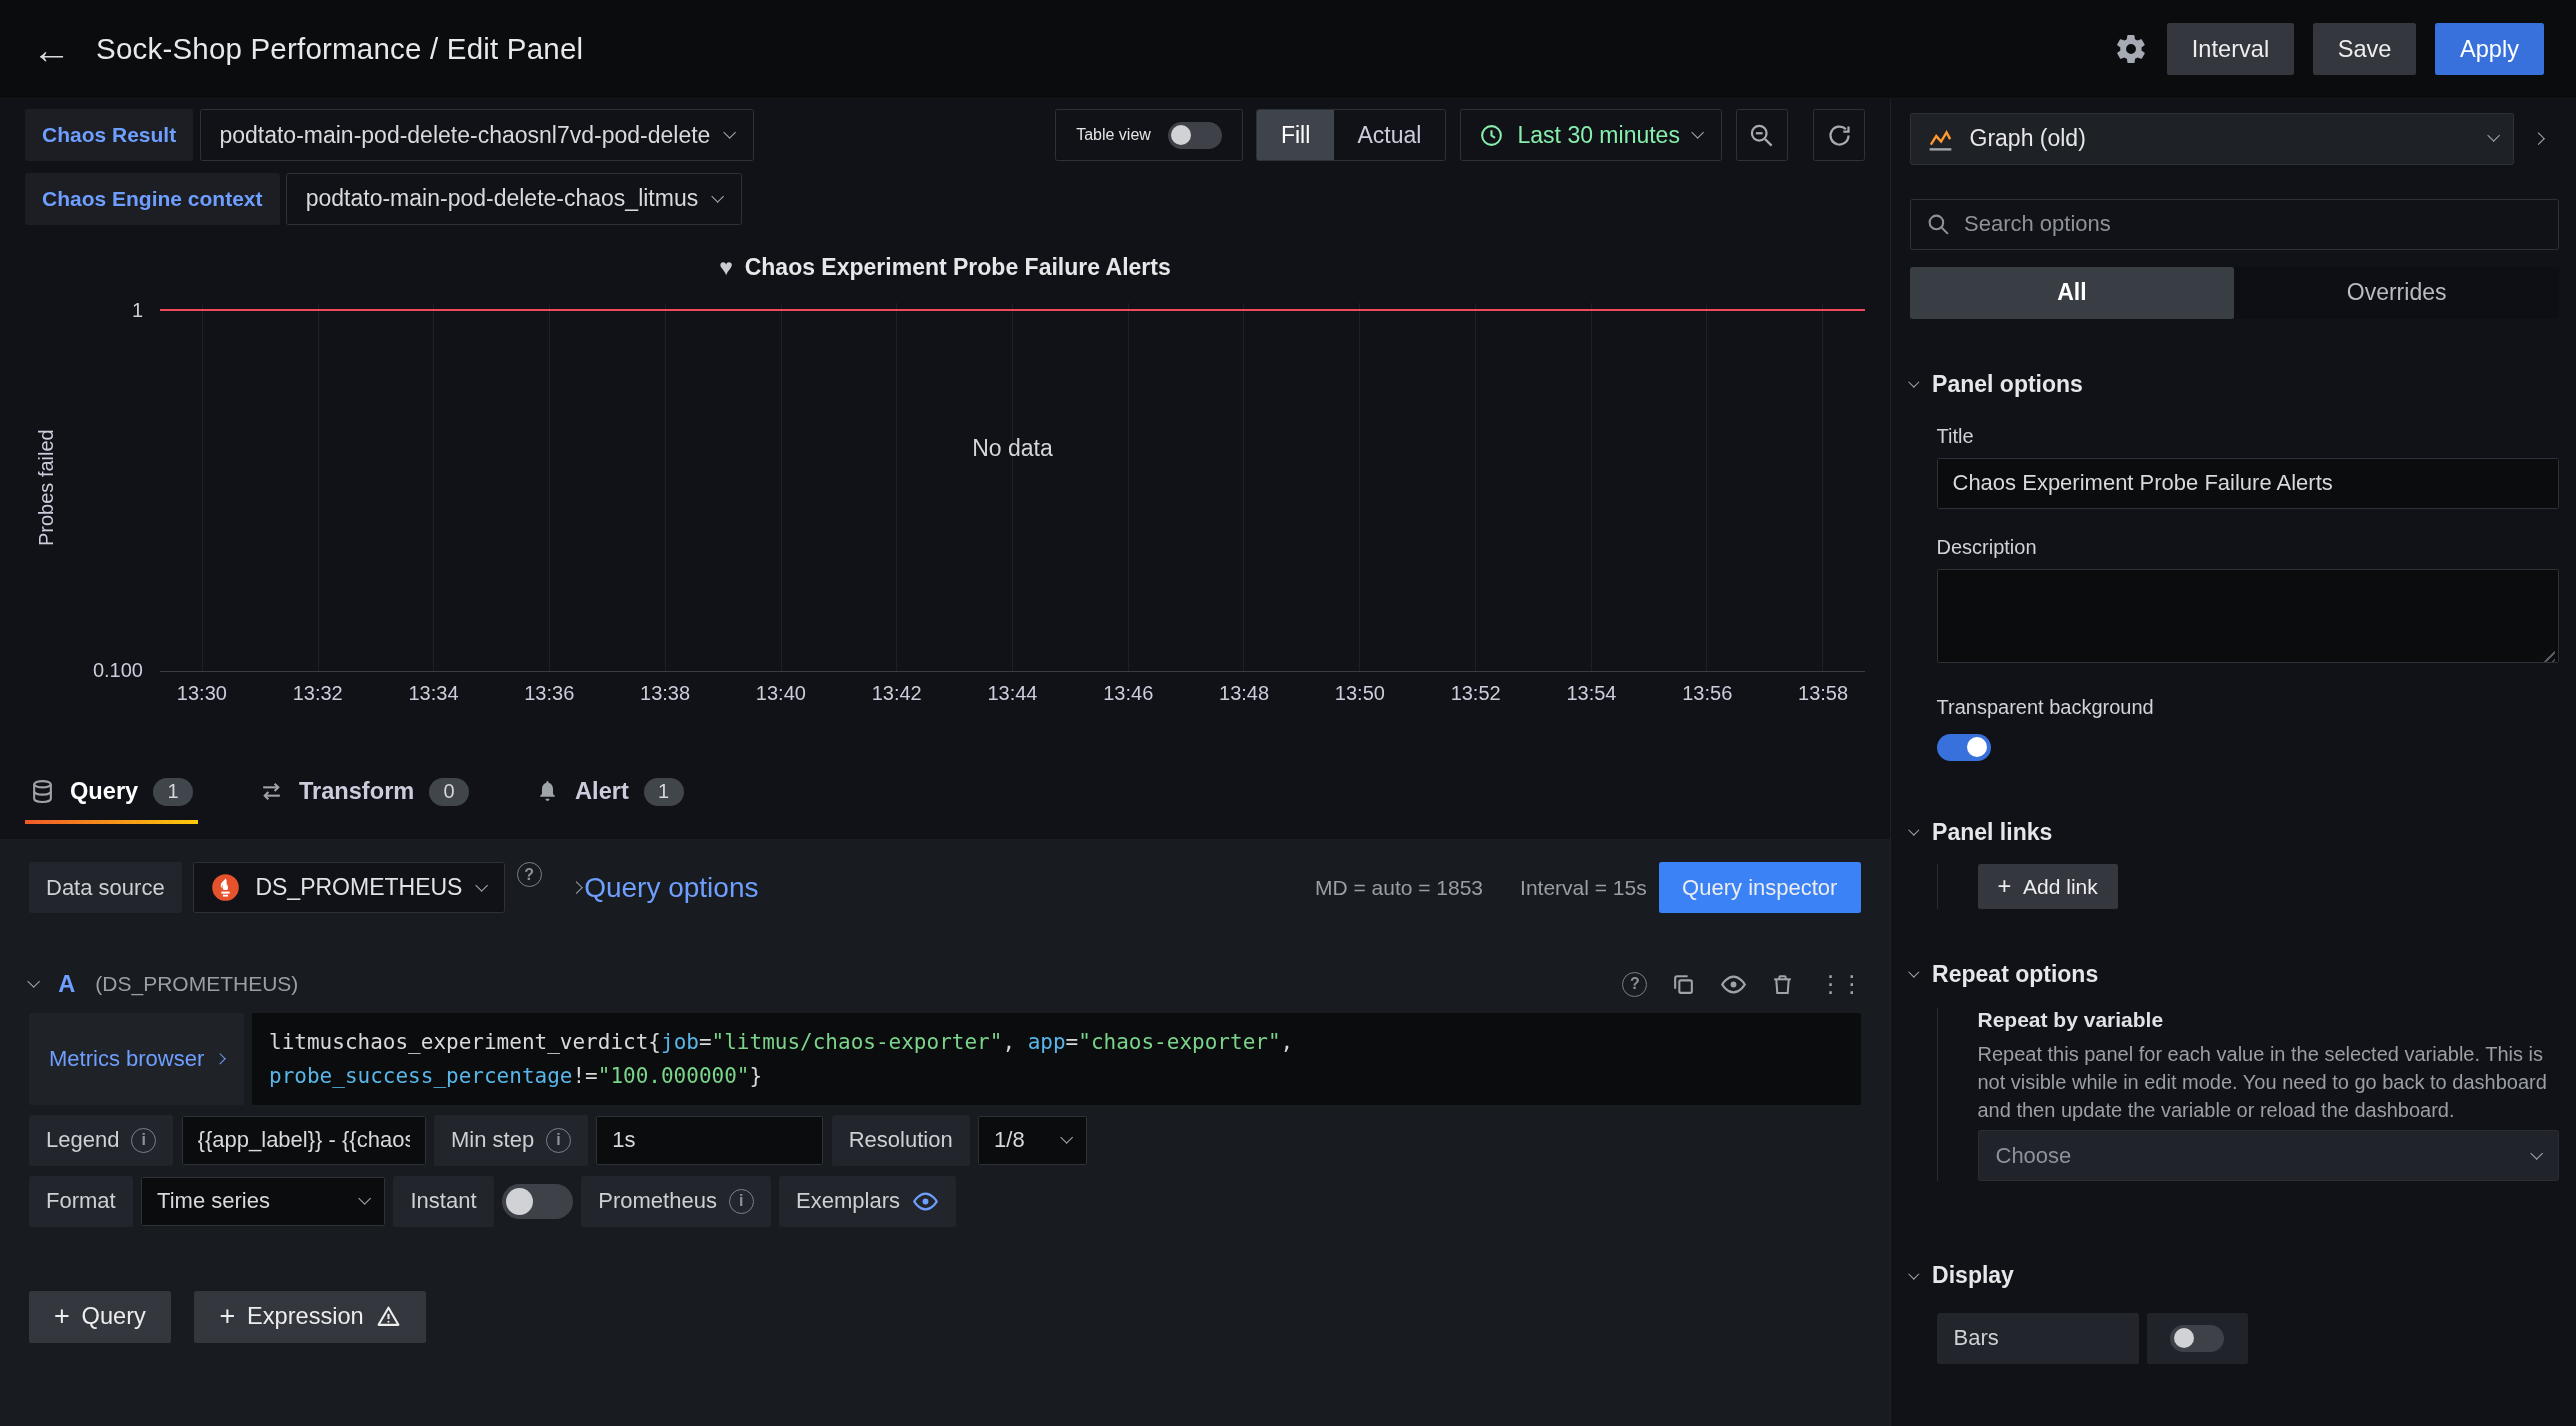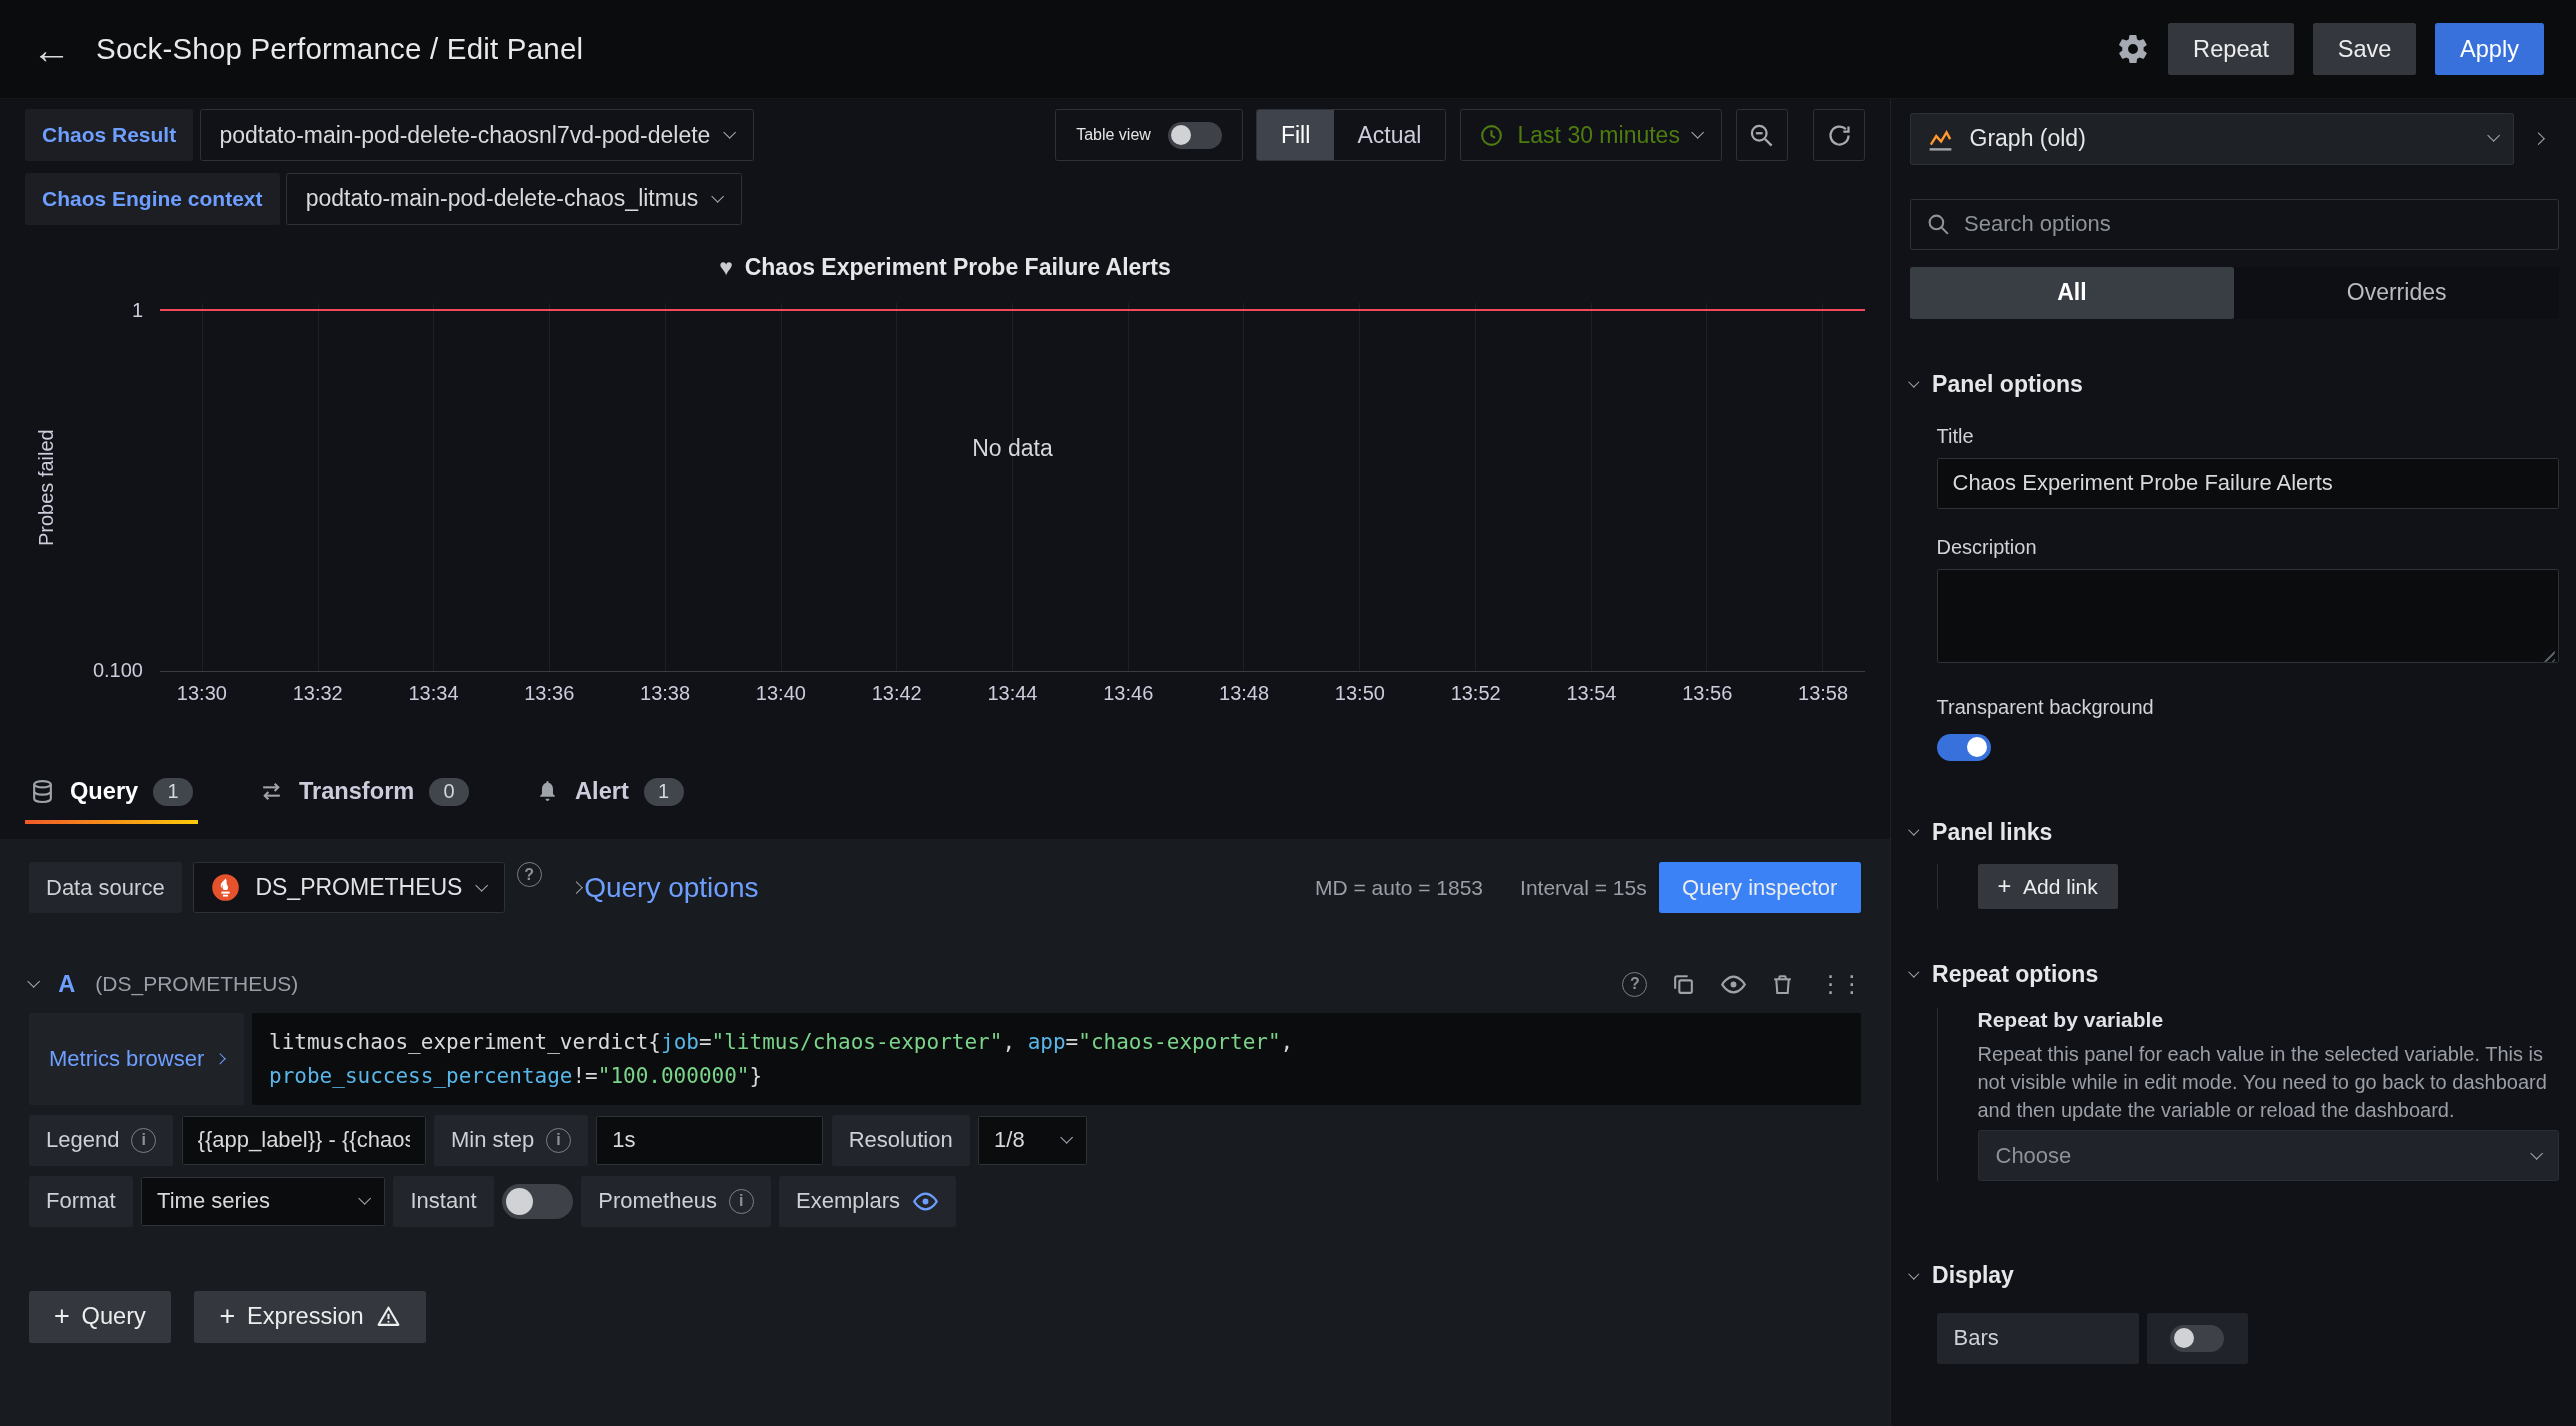--- a/index.html
+++ b/index.html
@@ -49,21 +49,21 @@
   .view-controls { display: flex; align-items: center; gap: 13.5px; }
   .tableview-box {
     display: flex; align-items: center; gap: 17px; height: 52px; padding: 0 20px;
     border: 0.8px solid #2c3235; border-radius: 2.5px; font-size: 16px; color: #e5e5e5;
   }
   .segmented { display: flex; height: 52px; border: 0.8px solid #2c3235; border-radius: 2.5px; overflow: hidden; }
   .seg { display: flex; align-items: center; padding: 0 23.6px; font-size: 23px; color: #ccccdc; cursor: pointer; }
   .seg.active { background: #3f434b; color: #fff; font-weight: 500; }
   .time-picker {
     display: flex; align-items: center; gap: 13.5px; height: 52px; padding: 0 18.5px;
-    border: 0.8px solid #2c3235; border-radius: 2.5px; font-size: 23px; color: #4d7c0f; cursor: pointer;
+    border: 0.8px solid #2c3235; border-radius: 2.5px; font-size: 23px; color: #86efac; cursor: pointer;
   }
   .sq-btn {
     width: 52px; height: 52px; border: 0.8px solid #2c3235; border-radius: 2.5px;
     display: flex; align-items: center; justify-content: center; color: #a6abb3;
     background: transparent; cursor: pointer;
   }
   .sq-btn.detached { margin-left: 11.8px; }
 
   
   .chev {
@@ -254,21 +254,21 @@
   <span class="back-btn"><span>←</span></span>
   <h1 class="page-title">Sock-Shop Performance / Edit Panel</h1>
   <div class="topbar-right">
     <button class="icon-btn">
       <span>
         <svg width="34" height="34" viewBox="0 0 24 24" fill="currentColor">
             <path d="M19.4 13c.04-.32.1-.65.1-1s-.06-.68-.1-1l2.1-1.6a.5.5 0 0 0 .12-.64l-2-3.46a.5.5 0 0 0-.6-.22l-2.5 1a7.3 7.3 0 0 0-1.7-1l-.4-2.6a.5.5 0 0 0-.5-.43h-4a.5.5 0 0 0-.5.42l-.4 2.6a7.3 7.3 0 0 0-1.7 1l-2.5-1a.5.5 0 0 0-.6.23l-2 3.46a.5.5 0 0 0 .1.64L4.5 11c-.03.32-.1.65-.1 1s.07.68.1 1l-2.1 1.6a.5.5 0 0 0-.12.64l2 3.46c.14.22.4.3.6.22l2.5-1c.53.4 1.1.75 1.72 1l.4 2.6a.5.5 0 0 0 .5.43h4a.5.5 0 0 0 .5-.42l.4-2.6a7.3 7.3 0 0 0 1.7-1l2.5 1c.23.1.47 0 .6-.22l2-3.46a.5.5 0 0 0-.12-.64zM12 15.5A3.5 3.5 0 1 1 15.5 12 3.5 3.5 0 0 1 12 15.5z"></path>
           </svg>
       </span>
     </button>
-    <button class="btn secondary">Repeat</button>
+    <button class="btn secondary">Interval</button>
     <button class="btn secondary">Save</button>
     <button class="btn primary">Apply</button>
   </div>
 </header>
 
 <div class="layout">
 
   <div class="main">
 
     <div class="toolbar">

